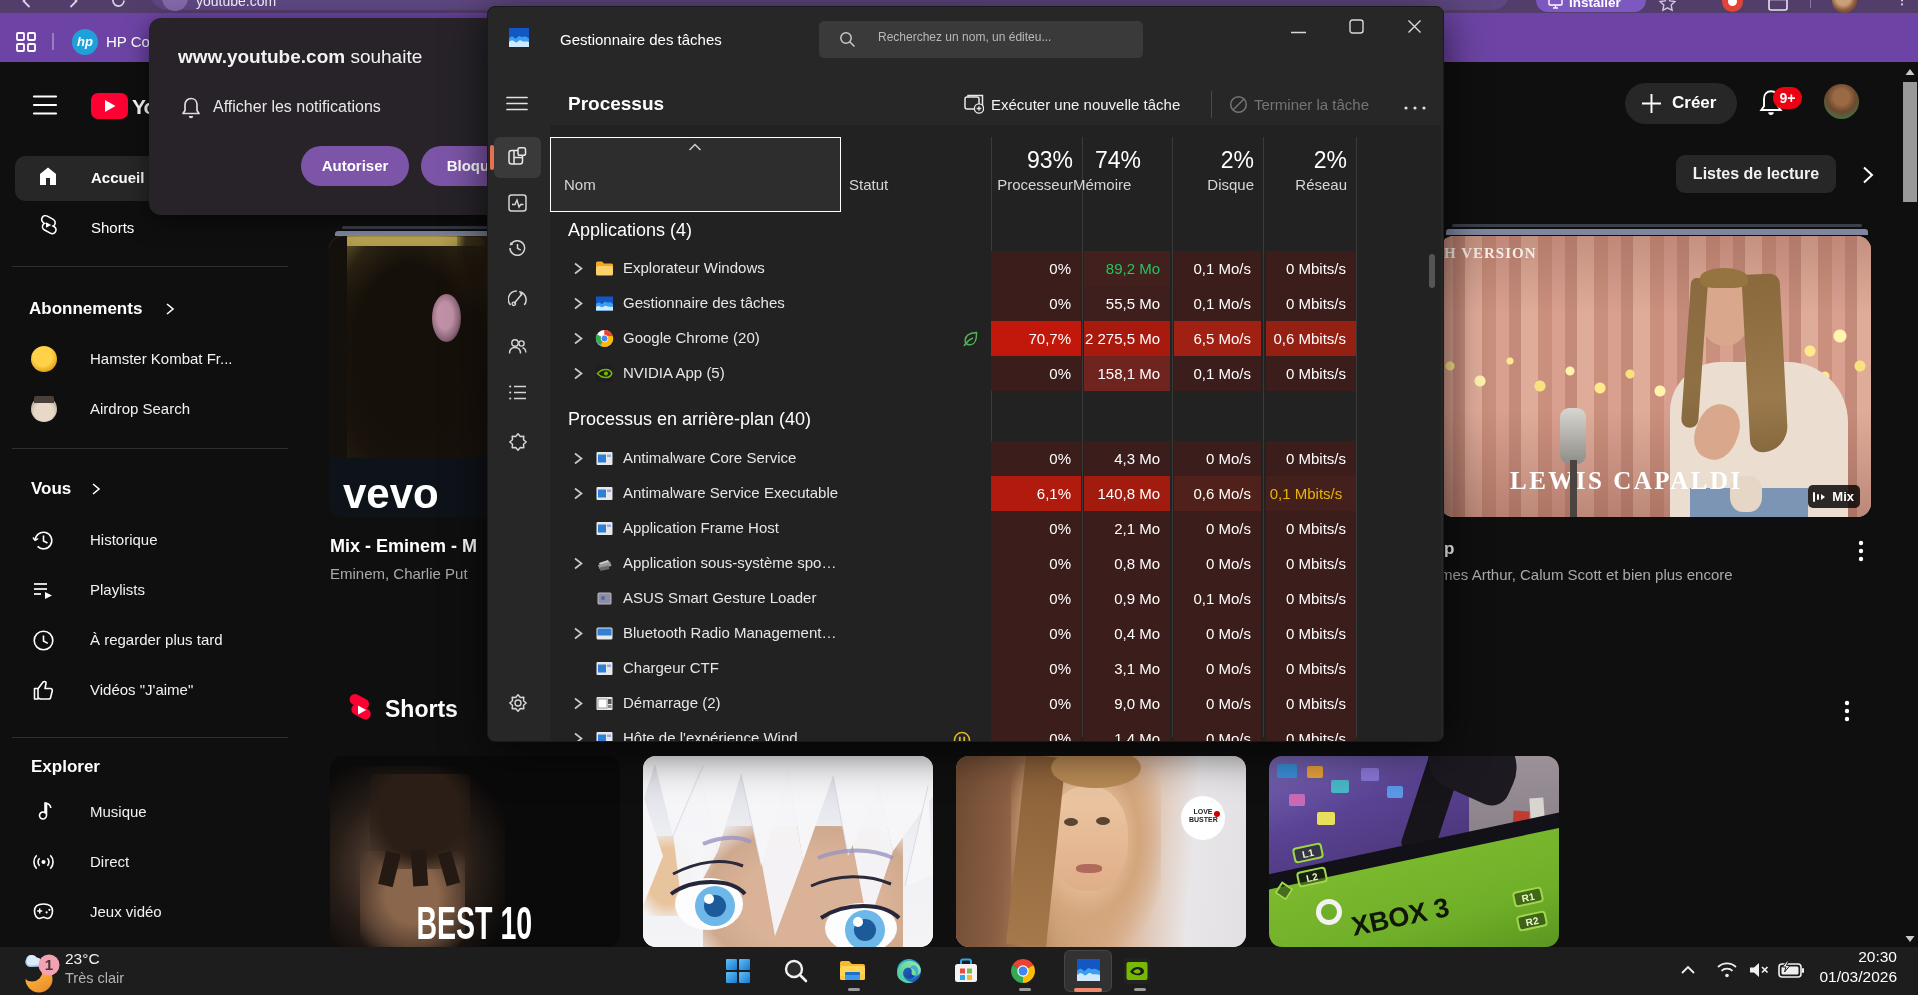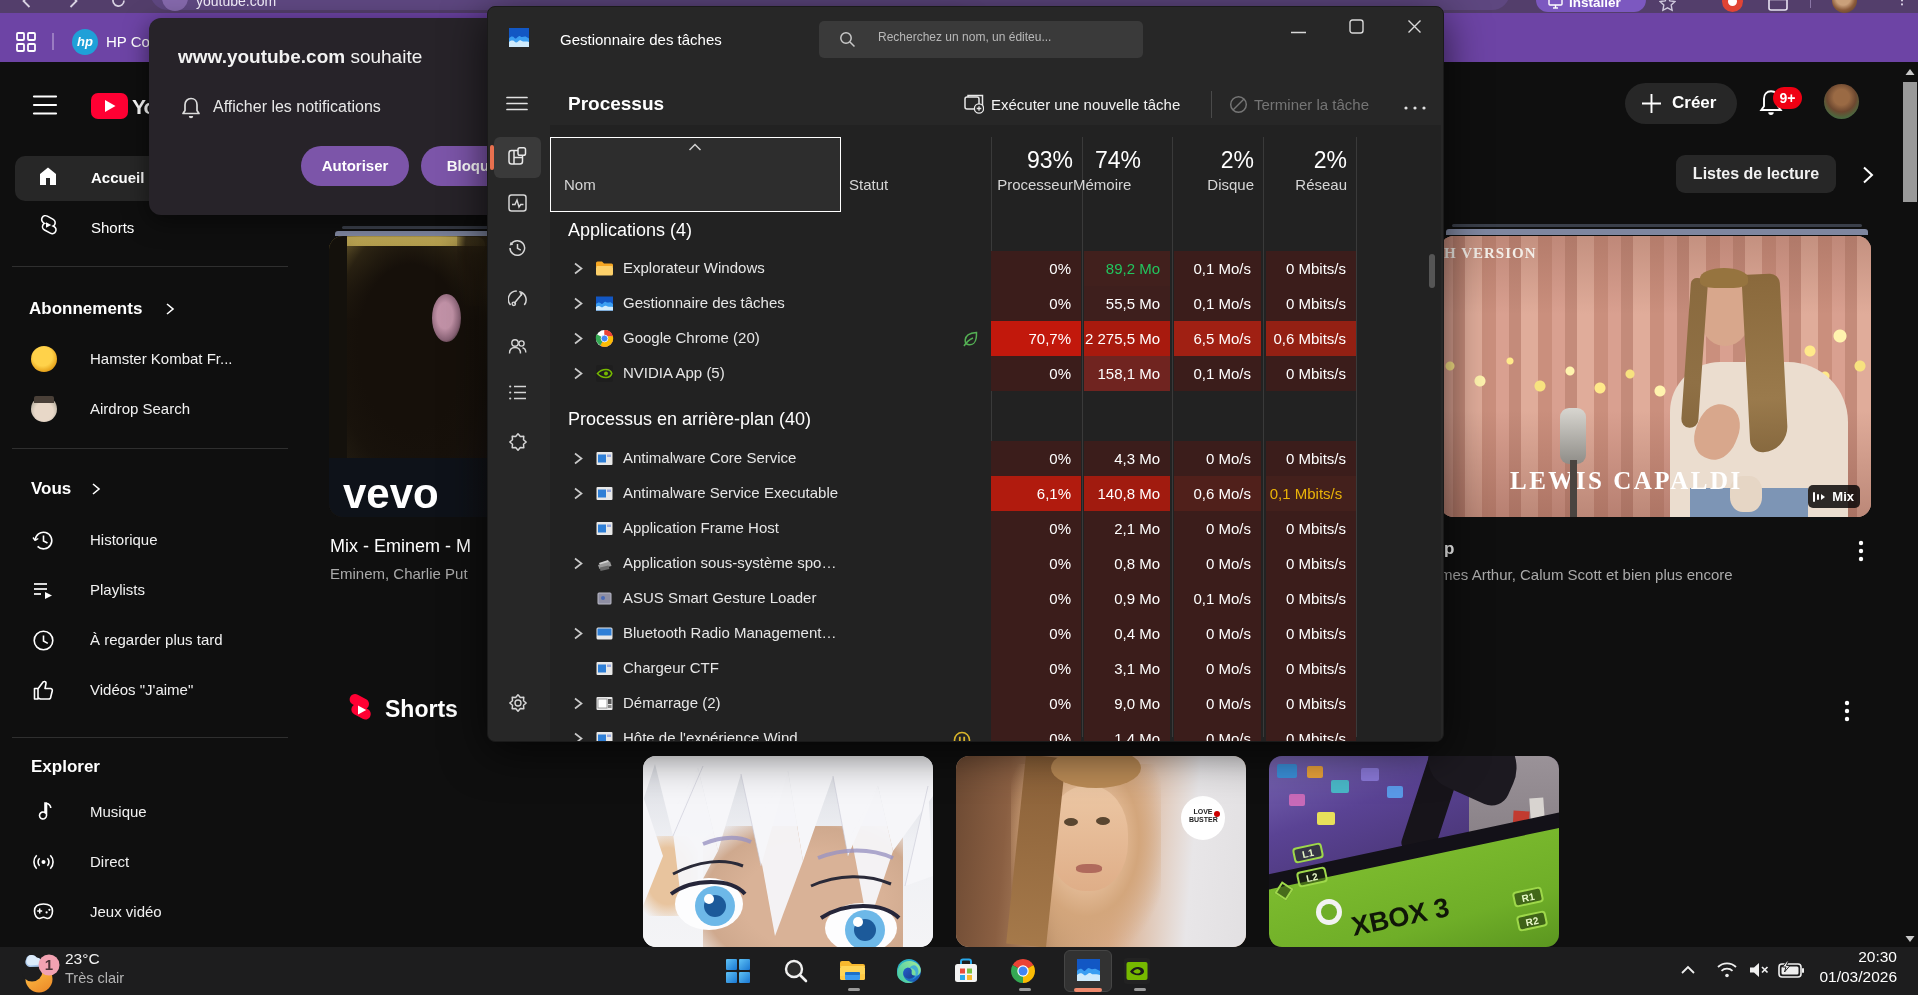--- a/index.html
+++ b/index.html
@@ -185,21 +185,21 @@
   <div class="a" style="left:0px;top:0px;width:18px;height:281px;background:#14110c"></div>
   <div class="a" style="left:255px;top:0px;width:28px;height:281px;background:#0e0b0a"></div>
   <div class="a" style="left:283px;top:0px;width:132px;height:281px;background:linear-gradient(180deg,#7a6c32 0%,#5e5228 45%,#3a3320 100%);opacity:.5"></div>
   <div class="a" style="left:103px;top:58px;width:29px;height:48px;border-radius:50%;background:radial-gradient(ellipse at 45% 45%,rgba(212,160,184,.9) 0 35%,rgba(178,128,156,.75) 65%,rgba(0,0,0,0) 92%)"></div>
   <div class="a" style="left:128px;top:0px;width:32px;height:70px;background:radial-gradient(ellipse at 60% 20%,rgba(30,22,12,.8) 0 40%,rgba(0,0,0,0) 85%)"></div>
   <div class="a" style="left:380px;top:55px;width:90px;height:80px;background:radial-gradient(ellipse,#e3b6c6 0 30%,#c697ab 55%,rgba(0,0,0,0) 80%);opacity:.85"></div>
   <div class="a" style="left:230px;top:120px;width:360px;height:170px;background:linear-gradient(160deg,rgba(0,0,0,0) 35%,#b9c0d8 60%,#aab3cf 100%)"></div>
   <div class="a" style="left:0px;top:222px;width:240px;height:59px;background:linear-gradient(90deg,#0e1219 0 55%,rgba(14,18,25,0) 100%)"></div>
   <div class="a" style="left:14px;top:234px;z-index:3;color:#fff;font-size:42px;font-weight:bold;letter-spacing:0px;font-family:'Liberation Sans'">vevo</div>
 </div>
-<div class="a" style="left:330px;top:536px;z-index:10;color:#fff;font-size:18px;font-weight:normal">Mix - Eminem - M</div>
+<div class="a" style="left:330px;top:536px;z-index:10;color:#fff;font-size:18px;font-weight:bold">Mix - Eminem - M</div>
 <div class="a" style="left:330px;top:565px;z-index:10;color:#aaa;font-size:15px">Eminem, Charlie Put</div>
 
 <div class="a" style="left:1452px;top:224px;width:410px;height:3px;background:#3a3f4a;border-radius:2px;z-index:10"></div>
 <div class="a" style="left:1446px;top:229px;width:422px;height:6px;background:#7f87a0;border-radius:3px 3px 0 0;z-index:10"></div>
 <div class="a" style="left:1440px;top:236px;width:431px;height:281px;border-radius:14px;z-index:10;overflow:hidden;background:#d59a8a">
   <div class="a" style="left:0;top:0;width:100%;height:100%;background:repeating-linear-gradient(90deg,#d9a090 0 13px,#c48B7a 13px 25px,#e0ac9a 25px 42px,#ca8f7d 42px 56px)"></div>
   <div class="a" style="left:0;top:0;width:100%;height:100%;background:linear-gradient(180deg,rgba(130,80,66,.3) 0,rgba(0,0,0,0) 28%,rgba(0,0,0,0) 62%,rgba(120,68,56,.35) 100%)"></div>
 
   <div class="a" style="left:0px;top:100px;width:250px;height:68px;background:radial-gradient(circle 4px at 10px 30px,#ffe98a 0 4px,rgba(0,0,0,0) 5px),radial-gradient(circle 5px at 40px 45px,#fff3ae 0 5px,rgba(0,0,0,0) 6px),radial-gradient(circle 3px at 70px 25px,#ffe98a 0 3px,rgba(0,0,0,0) 4px),radial-gradient(circle 5px at 100px 50px,#f7e27f 0 5px,rgba(0,0,0,0) 6px),radial-gradient(circle 4px at 130px 35px,#fff3ae 0 4px,rgba(0,0,0,0) 5px),radial-gradient(circle 5px at 160px 52px,#ffe98a 0 5px,rgba(0,0,0,0) 6px),radial-gradient(circle 4px at 190px 38px,#f7e27f 0 4px,rgba(0,0,0,0) 5px),radial-gradient(circle 5px at 220px 55px,#fff3ae 0 5px,rgba(0,0,0,0) 6px)"></div>
   <div class="a" style="left:355px;top:85px;width:80px;height:80px;background:radial-gradient(circle 5px at 15px 30px,#ffe98a 0 5px,rgba(0,0,0,0) 6px),radial-gradient(circle 6px at 45px 15px,#fff3ae 0 6px,rgba(0,0,0,0) 7px),radial-gradient(circle 5px at 65px 45px,#f7e27f 0 5px,rgba(0,0,0,0) 6px),radial-gradient(circle 4px at 30px 55px,#ffe98a 0 4px,rgba(0,0,0,0) 5px)"></div>
@@ -244,20 +244,30 @@
     </svg>
 <div class="a" style="left:385px;top:696px;z-index:10;color:#fff;font-size:23px;font-weight:bold">Shorts</div>
 <svg class="a" style="left:1838px;top:698px;z-index:10" width="18" height="26" viewBox="0 0 18 26">
       <g fill="#fff">
         <circle cx="9" cy="5" r="2.2"></circle>
         <circle cx="9" cy="13" r="2.2"></circle>
         <circle cx="9" cy="21" r="2.2"></circle>
       </g>
     </svg>
 
+<div class="a" style="left:330px;top:756px;width:290px;height:191px;border-radius:13px;z-index:10;overflow:hidden;background:#0b0a0a">
+  <div class="a" style="left:0;top:10px;width:175px;height:185px;background:radial-gradient(ellipse at 42% 55%,#77584496 0 25%,#4a352870 50%,rgba(12,10,9,0) 80%)"></div>
+  <div class="a" style="left:30px;top:95px;width:105px;height:100px;background:radial-gradient(ellipse at 50% 45%,#8a664c 0 35%,#5d4434 65%,rgba(12,10,9,0) 90%)"></div>
+  <div class="a" style="left:40px;top:18px;width:100px;height:95px;background:radial-gradient(ellipse at 50% 40%,#2a1e16 0 55%,rgba(12,10,9,0) 88%)"></div>
+  <div class="a" style="left:52px;top:96px;width:15px;height:34px;background:#241a13;transform:rotate(14deg)"></div>
+  <div class="a" style="left:82px;top:94px;width:15px;height:36px;background:#241a13;transform:rotate(-4deg)"></div>
+  <div class="a" style="left:112px;top:96px;width:14px;height:33px;background:#241a13;transform:rotate(-16deg)"></div>
+  <div class="a" style="left:160px;top:0;width:130px;height:191px;background:linear-gradient(90deg,rgba(11,10,10,0) 0,#0b0a0a 55%)"></div>
+  <div class="a" style="left:51px;top:140px;z-index:3;color:#fff;font-size:46px;font-weight:bold;transform:scaleX(.62);transform-origin:50% 0">BEST 10</div>
+</div>
 
 <div class="a" style="left:643px;top:756px;width:290px;height:191px;border-radius:13px;z-index:10;overflow:hidden;background:#eceef2">
   <div class="a" style="left:0;top:0;width:100%;height:100%;background:linear-gradient(180deg,#dadce2 0%,#eff0f4 45%,#f4f4f6 100%)"></div>
 
   <div class="a" style="left:60px;top:70px;width:200px;height:125px;background:radial-gradient(ellipse at 55% 60%,#d9b297 0 45%,#cfa98e 70%,rgba(0,0,0,0) 92%)"></div>
   <div class="a" style="left:-5px;top:80px;width:60px;height:80px;background:radial-gradient(ellipse,#e8c49e 0 50%,rgba(0,0,0,0) 85%)"></div>
 
   <svg class="a" style="left:0;top:0" width="290" height="191" viewBox="0 0 290 191">
     <g fill="#f6f6f9">
       <path d="M0 0 H290 V40 L250 95 L235 30 L205 100 L190 20 L160 105 L145 15 L118 110 L98 18 L75 95 L55 12 L30 80 L12 8 L0 45 Z"></path>

